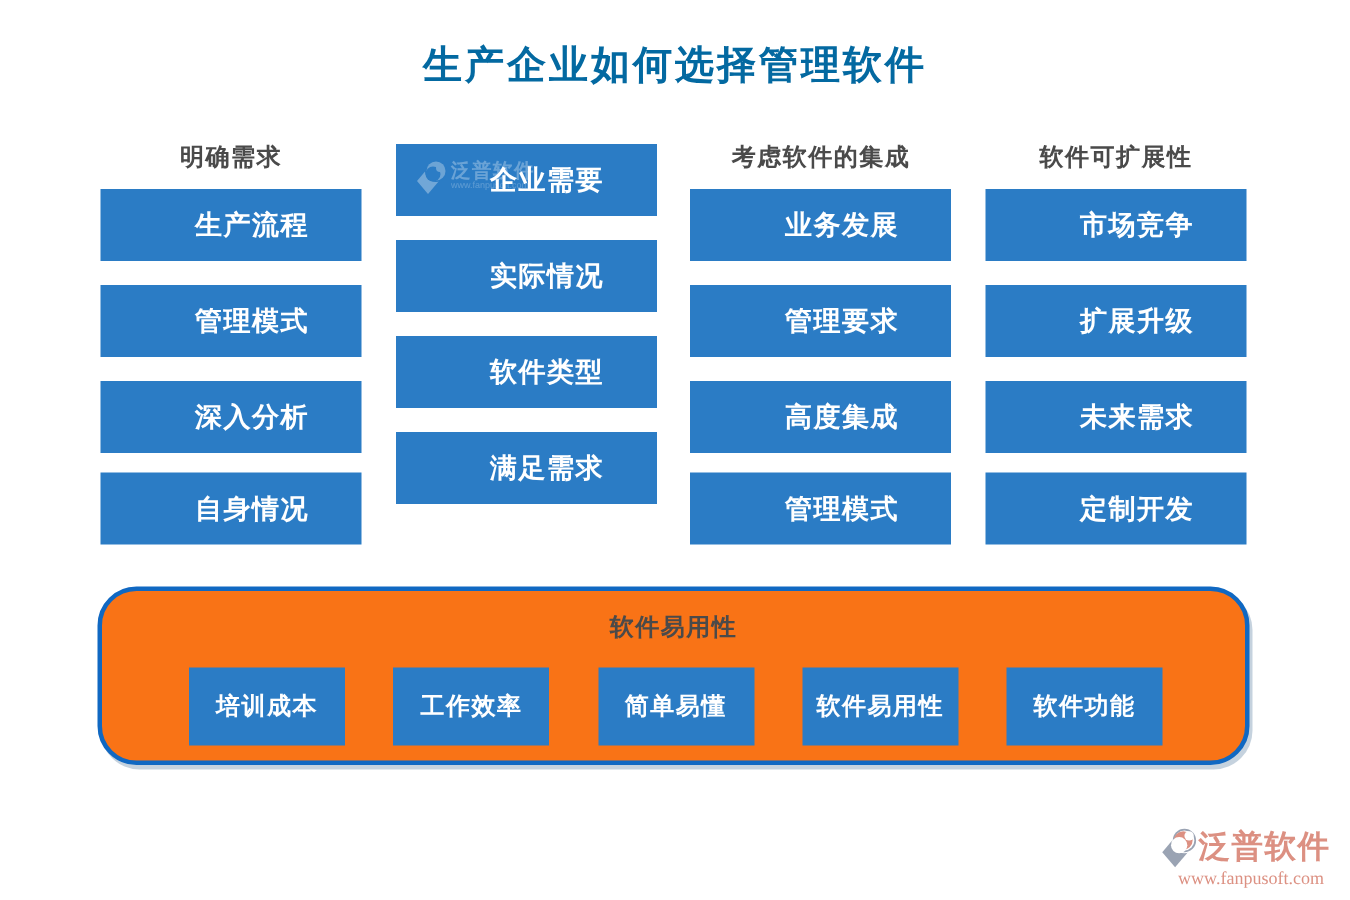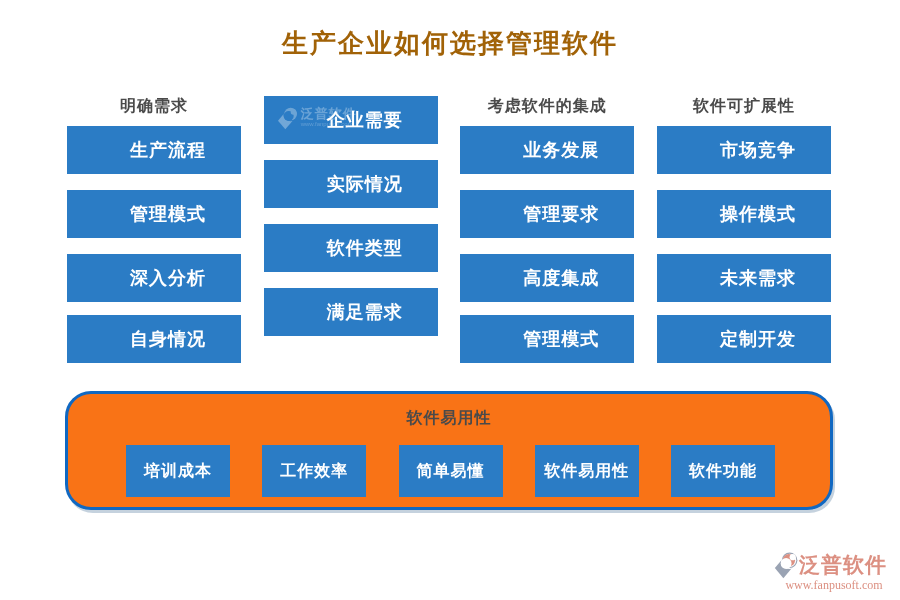--- a/index.html
+++ b/index.html
@@ -16,21 +16,21 @@
 
   .page-title {
     position: absolute;
     top: 26px;
     left: 0;
     width: 100%;
     text-align: center;
     font-size: 26px;
     font-weight: bold;
     letter-spacing: 2px;
-    color: #a16207;
+    color: #0369a1;
   }
 
   .grid {
     position: absolute;
     left: 67px;
     top: 96px;
     width: 764px;
     display: flex;
     justify-content: space-between;
   }
@@ -235,21 +235,21 @@
           <span class="box-label">管理模式</span>
         </div>
     </div>
 
     <div class="column">
       <div class="col-header">软件可扩展性</div>
       <div class="box">
           <span class="box-label">市场竞争</span>
         </div>
       <div class="box">
-          <span class="box-label">操作模式</span>
+          <span class="box-label">扩展升级</span>
         </div>
       <div class="box">
           <span class="box-label">未来需求</span>
         </div>
       <div class="box">
           <span class="box-label">定制开发</span>
         </div>
     </div>
 
   </div>

